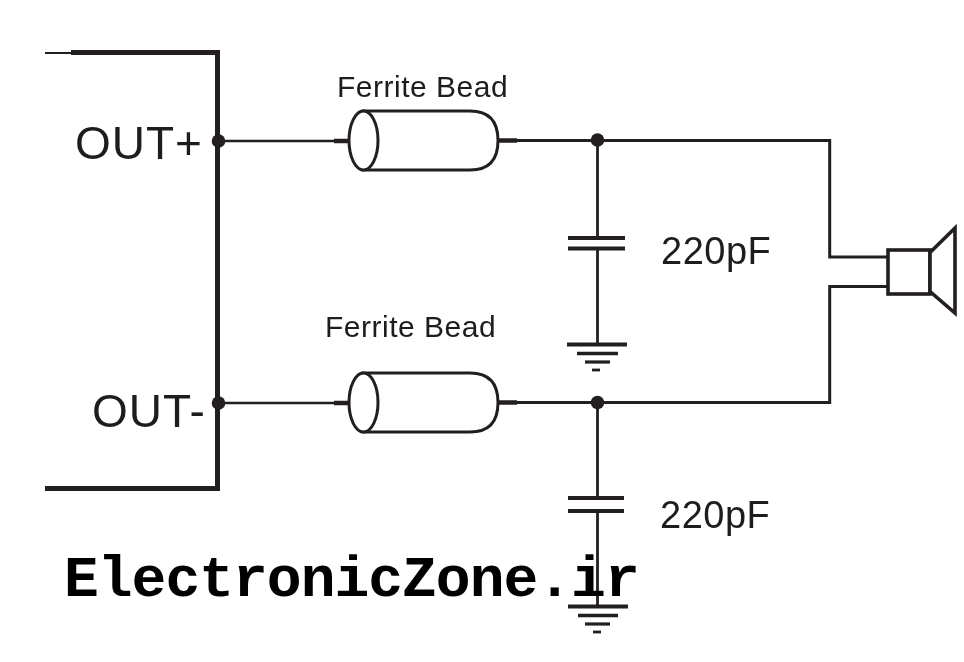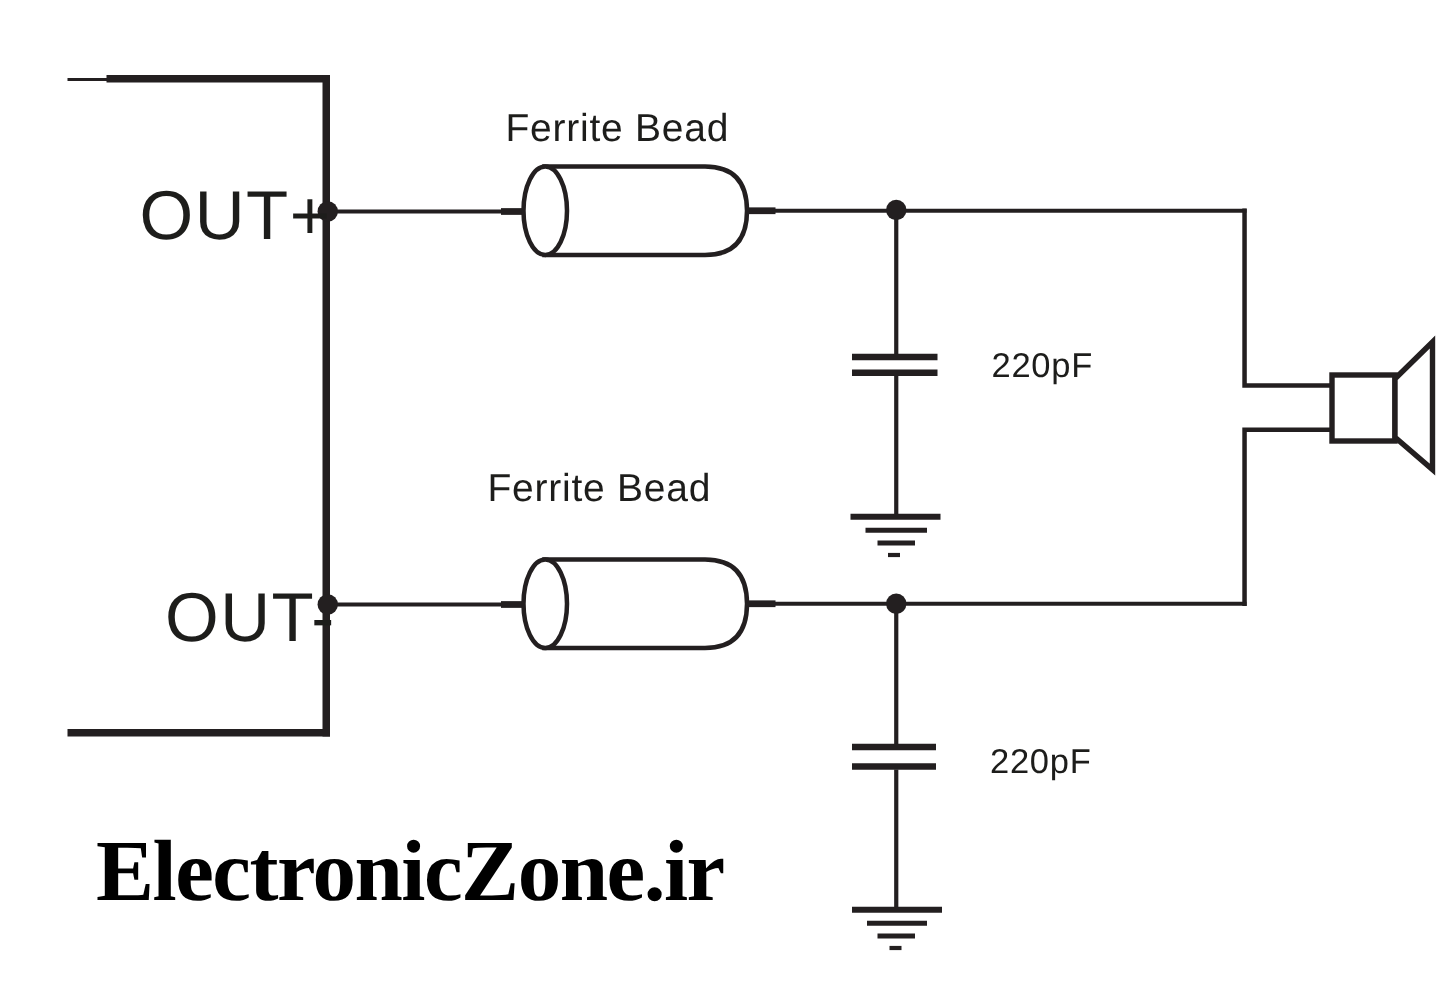--- a/index.html
+++ b/index.html
@@ -21,32 +21,32 @@
     font-family: "Liberation Sans", sans-serif;
   }
   .stage svg { position: absolute; left: 0; top: 0; }
   .label {
     position: absolute;
     line-height: 1;
     white-space: nowrap;
     color: var(--color-text);
     font-family: "Liberation Sans", sans-serif;
   }
-  .out-label   { font-size: 46px; letter-spacing: 1px; margin-left: 18px; }
-  .bead-label  { font-size: 26px; letter-spacing: 0.5px; }
-  .cap-value   { font-size: 23px; letter-spacing: 0.5px; }
+  .out-label   { font-size: 46px; letter-spacing: 1px; }
+  .bead-label  { font-size: 30px; letter-spacing: 0.5px; }
+  .cap-value   { font-size: 38px; letter-spacing: 0.5px; }
   .watermark {
     position: absolute;
     left: 64px; top: 552px;
     line-height: 1;
     font-size: 58px;
     font-weight: bold;
     letter-spacing: -1px;
     color: #000000;
-    font-family: Liberation Serif, serif;
+    font-family: Liberation Mono, monospace;
     white-space: nowrap;
   }
   #out-plus-label  { left: 75px;  top: 120px; }
   #out-minus-label { left: 92px;  top: 388px; }
   #bead-top-label    { left: 337px; top: 72px;  }
   #bead-bottom-label { left: 325px; top: 312px; }
   #cap-top-value    { left: 661px; top: 232px; }
   #cap-bottom-value { left: 660px; top: 496px; }
 </style>
 </head>

